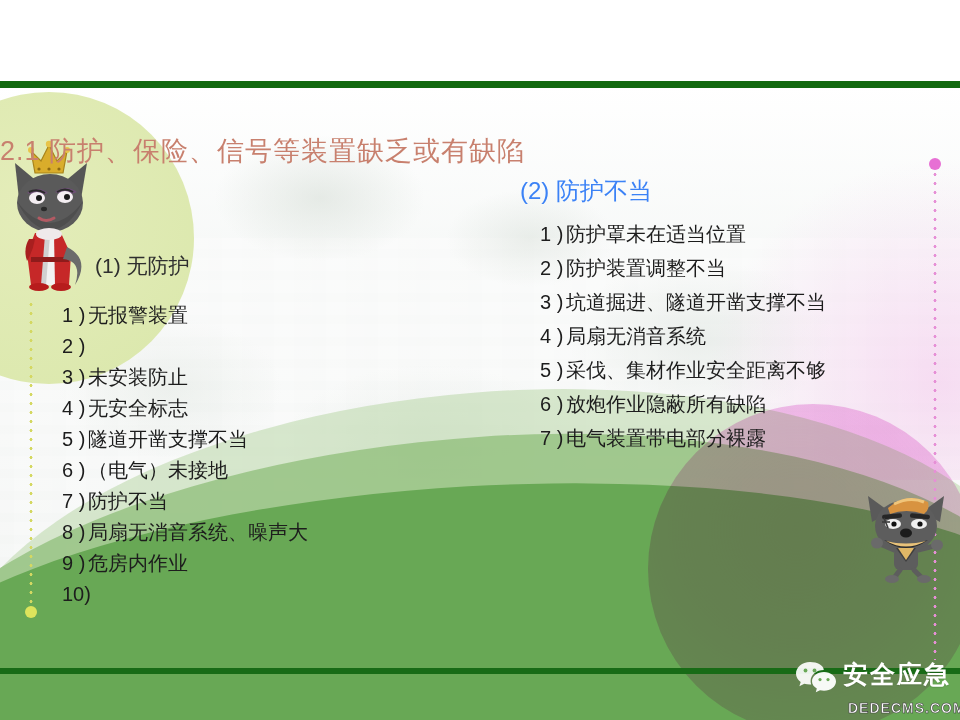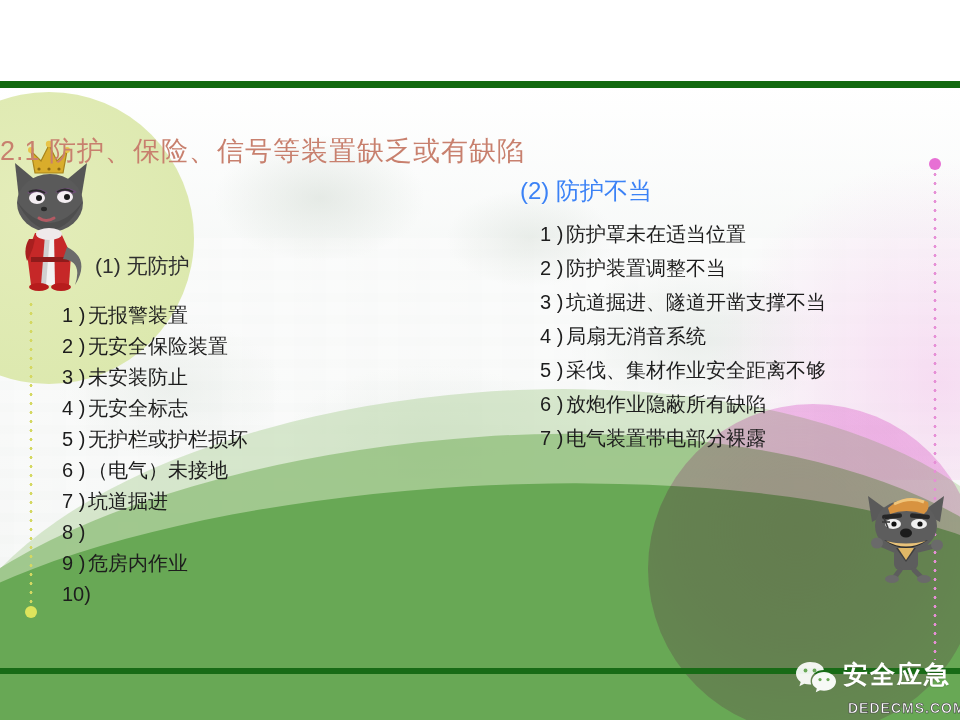--- a/index.html
+++ b/index.html
@@ -276,44 +276,44 @@
 
   <div class="sub-left">(1) 无防护</div>
 
   <div class="col col-left">
     <div class="li">
       <span class="li-num">1 )</span>
       <span class="li-txt">无报警装置</span>
     </div>
     <div class="li">
       <span class="li-num">2 )</span>
-      <span class="li-txt">无安全保险装置</span>
     </div>
     <div class="li">
       <span class="li-num">3 )</span>
       <span class="li-txt">未安装防止</span>
     </div>
     <div class="li">
       <span class="li-num">4 )</span>
       <span class="li-txt">无安全标志</span>
     </div>
     <div class="li">
       <span class="li-num">5 )</span>
-      <span class="li-txt">无护栏或护栏损坏</span>
+      <span class="li-txt">隧道开凿支撑不当</span>
     </div>
     <div class="li">
       <span class="li-num">6 )</span>
       <span class="li-txt">（电气）未接地</span>
     </div>
     <div class="li">
       <span class="li-num">7 )</span>
-      <span class="li-txt"> 坑道掘进</span>
+      <span class="li-txt"> 防护不当</span>
     </div>
     <div class="li">
       <span class="li-num">8 )</span>
+      <span class="li-txt">局扇无消音系统、噪声大</span>
     </div>
     <div class="li">
       <span class="li-num">9 )</span>
       <span class="li-txt">危房内作业</span>
     </div>
     <div class="li">
       <span class="li-num">10)</span>
     </div>
   </div>
 

